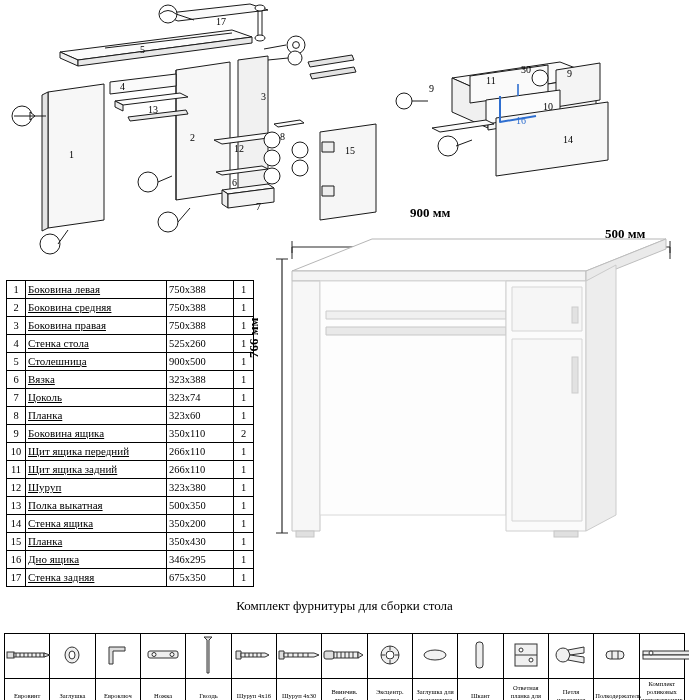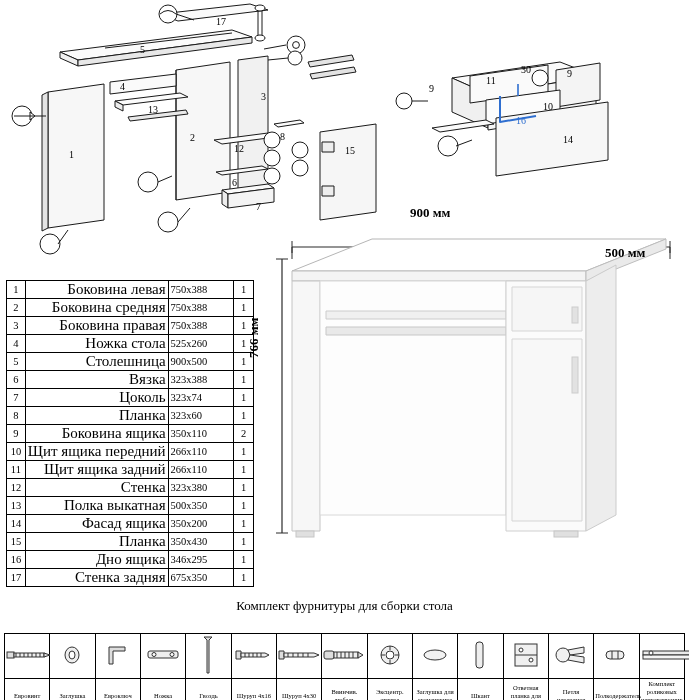--- a/index.html
+++ b/index.html
@@ -21,34 +21,34 @@
     font-size:10.5px;
   }
   .parts td{
     border:1px solid #000;
     padding:1px 2px;
     height:15px;
     line-height:13px;
     white-space:nowrap;
   }
   .parts td.num{width:14px;text-align:center;}
-  .parts td.nm{text-align:right;font-size:15px;}
+  .parts td.nm{text-align:left;font-size:11px;text-decoration:underline;}
   .parts td.dim{width:62px;text-align:left;}
   .parts td.qty{width:15px;text-align:center;}
 
   
   .draw{position:absolute;left:256px;top:215px;width:433px;height:360px;}
   .draw svg{position:absolute;left:0;top:0;}
 
   .dimlabel{
     position:absolute;font-weight:bold;font-size:13px;
     font-family:"Liberation Serif", serif;
   }
   #dim-width{left:410px;top:205px;}
-  #dim-depth{left:605px;top:226px;margin-top:19px;}
+  #dim-depth{left:605px;top:226px;}
   #dim-height{left:246px;top:358px;transform:rotate(-90deg);transform-origin:left top;}
 
   
   .kit{position:absolute;left:4px;top:598px;width:681px;}
   .kit-title{
     text-align:center;font-size:13px;font-weight:normal;
     margin-bottom:19px;
   }
   table.kit-table{
     border-collapse:collapse;width:681px;table-layout:fixed;
@@ -204,21 +204,21 @@
           <td class="qty">1</td>
         </tr>
         <tr>
           <td class="num">3</td>
           <td class="nm">Боковина правая</td>
           <td class="dim">750x388</td>
           <td class="qty">1</td>
         </tr>
         <tr>
           <td class="num">4</td>
-          <td class="nm">Ножка стола</td>
+          <td class="nm">Стенка стола</td>
           <td class="dim">525x260</td>
           <td class="qty">1</td>
         </tr>
         <tr>
           <td class="num">5</td>
           <td class="nm">Столешница</td>
           <td class="dim">900x500</td>
           <td class="qty">1</td>
         </tr>
         <tr>
@@ -252,33 +252,33 @@
           <td class="qty">1</td>
         </tr>
         <tr>
           <td class="num">11</td>
           <td class="nm">Щит ящика задний</td>
           <td class="dim">266x110</td>
           <td class="qty">1</td>
         </tr>
         <tr>
           <td class="num">12</td>
-          <td class="nm">Стенка</td>
+          <td class="nm">Шуруп</td>
           <td class="dim">323x380</td>
           <td class="qty">1</td>
         </tr>
         <tr>
           <td class="num">13</td>
           <td class="nm">Полка выкатная</td>
           <td class="dim">500x350</td>
           <td class="qty">1</td>
         </tr>
         <tr>
           <td class="num">14</td>
-          <td class="nm">Фасад ящика</td>
+          <td class="nm">Стенка ящика</td>
           <td class="dim">350x200</td>
           <td class="qty">1</td>
         </tr>
         <tr>
           <td class="num">15</td>
           <td class="nm">Планка</td>
           <td class="dim">350x430</td>
           <td class="qty">1</td>
         </tr>
         <tr>

